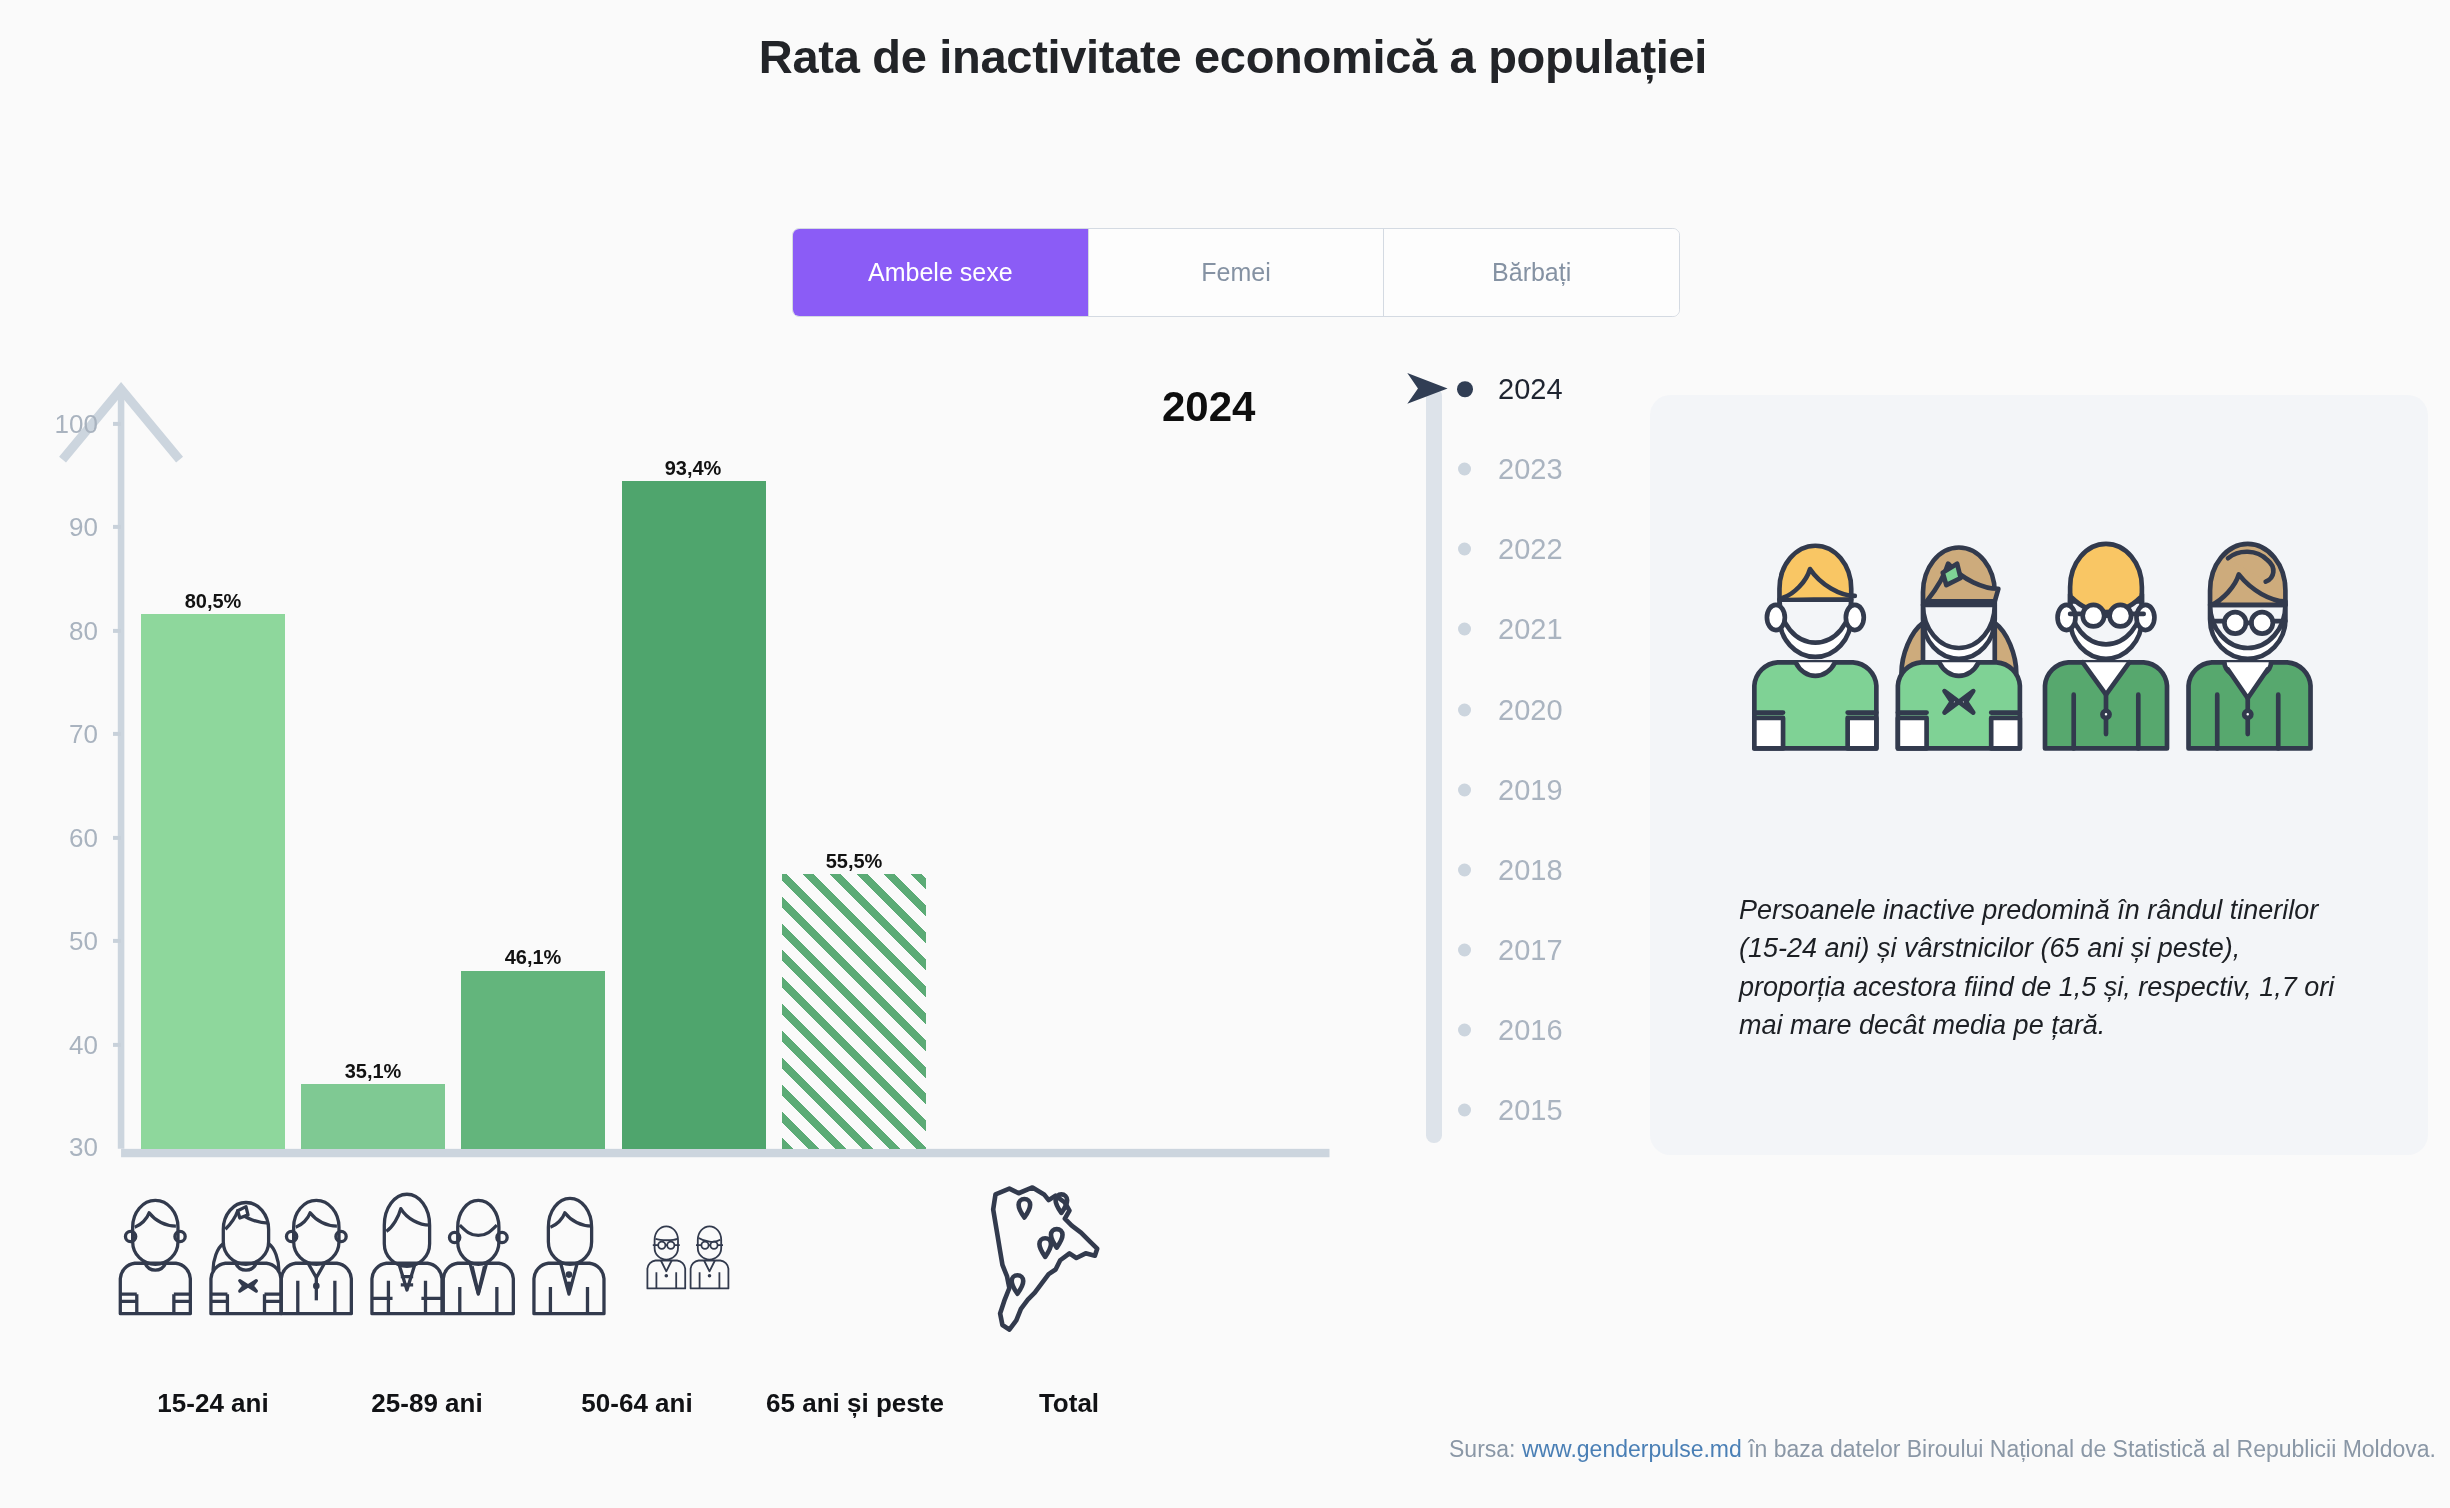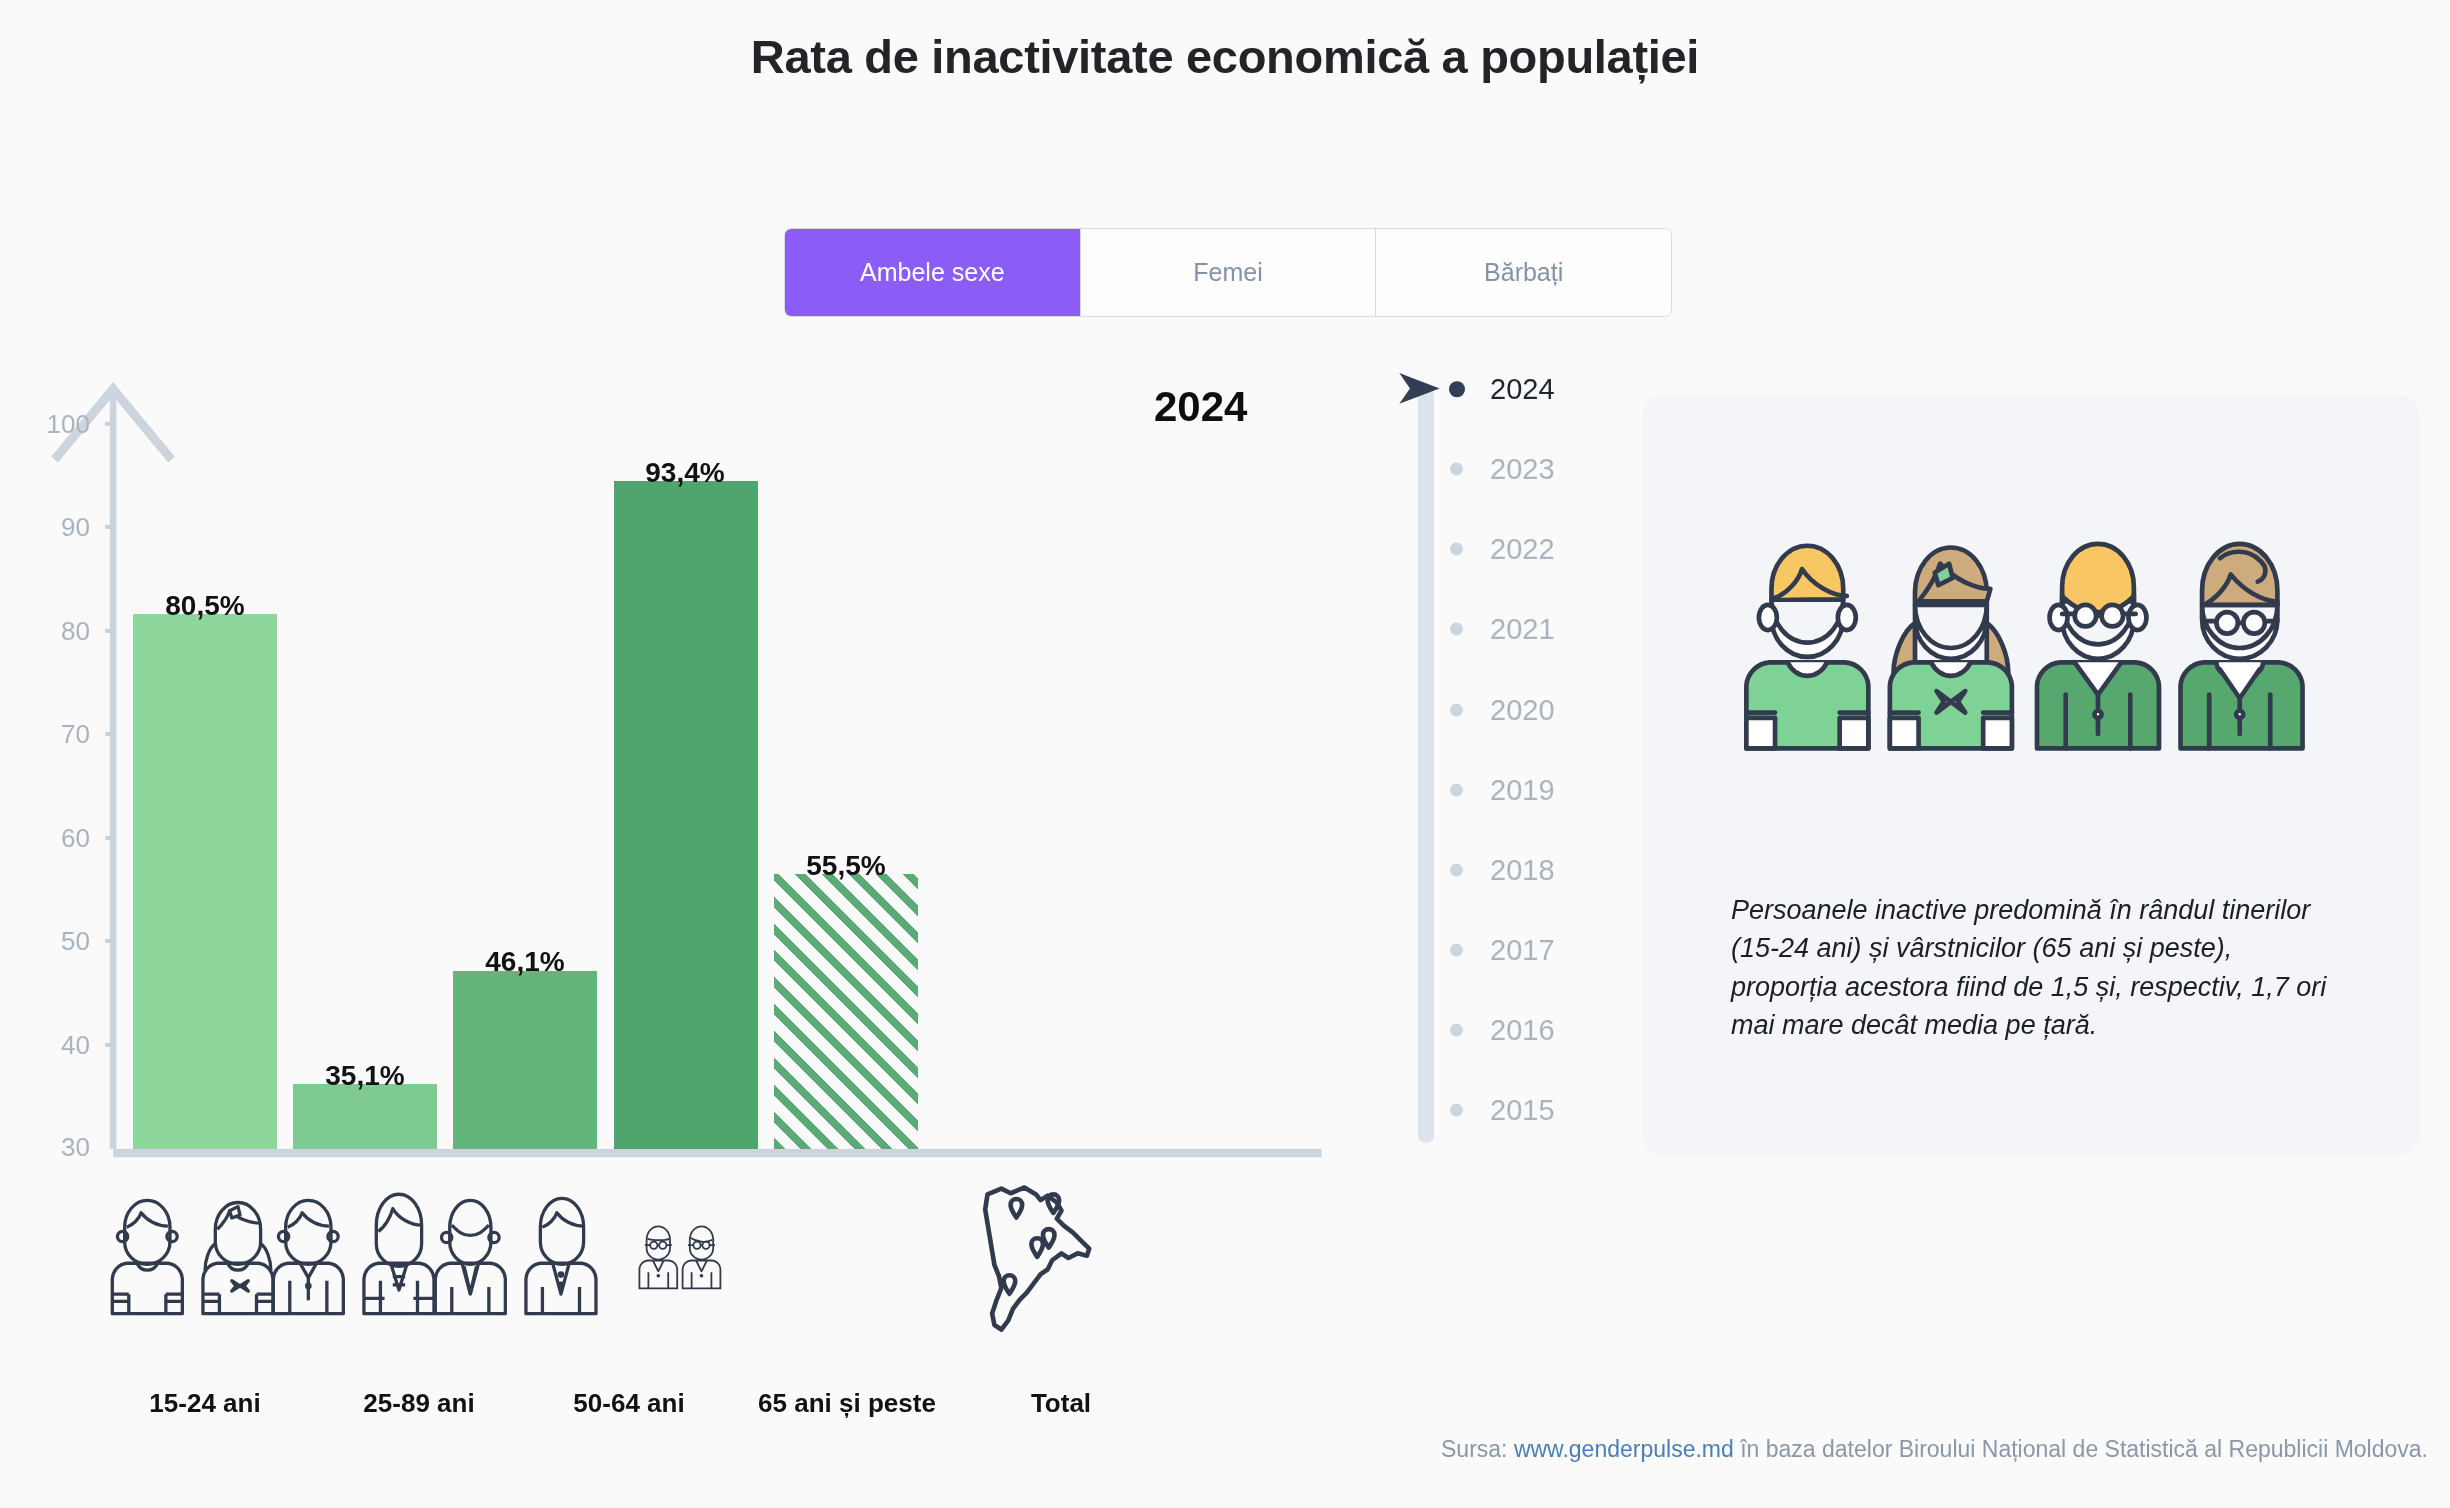--- a/index.html
+++ b/index.html
@@ -4,21 +4,21 @@
 <style>
   * { box-sizing: border-box; margin: 0; padding: 0; }
   html, body {
     width: 2450px;
     height: 1509px;
     background: #fafafa;
     font-family: "Liberation Sans", sans-serif;
     overflow: hidden;
   }
 
-  #root { position: relative; width: 2198px; height: 1509px; }
+  #root { position: relative; width: 2198px; height: 1509px; margin-left: 8px; }
 
   
   #title {
     position: absolute; left: 0; top: 29px; width: 2450px;
     text-align: center;
     font-size: 47px; font-weight: bold; color: #222428;
     letter-spacing: -0.3px;
   }
   #subtitle {
     position: absolute; left: 0; top: 95px; width: 2450px;
@@ -64,21 +64,21 @@
     width: 8.4px; height: 4.2px; background: #c8d1da;
     transform: translateY(-50%);
   }
 
   .bar {
     position: absolute;
     bottom: 0;
   }
   .bar-label {
     position: absolute;
-    font-size: 28px; font-weight: bold; color: #121212;
+    font-size: 20px; font-weight: bold; color: #121212;
     text-align: center;
     transform: translateX(-50%);
     white-space: nowrap;
   }
   .hatched {
     background-color: #fafafa;
     background-image: repeating-linear-gradient(
       45deg,
       #5cab76 0px, #5cab76 7.8px,
       rgba(250,250,250,0) 7.8px, rgba(250,250,250,0) 19px);

